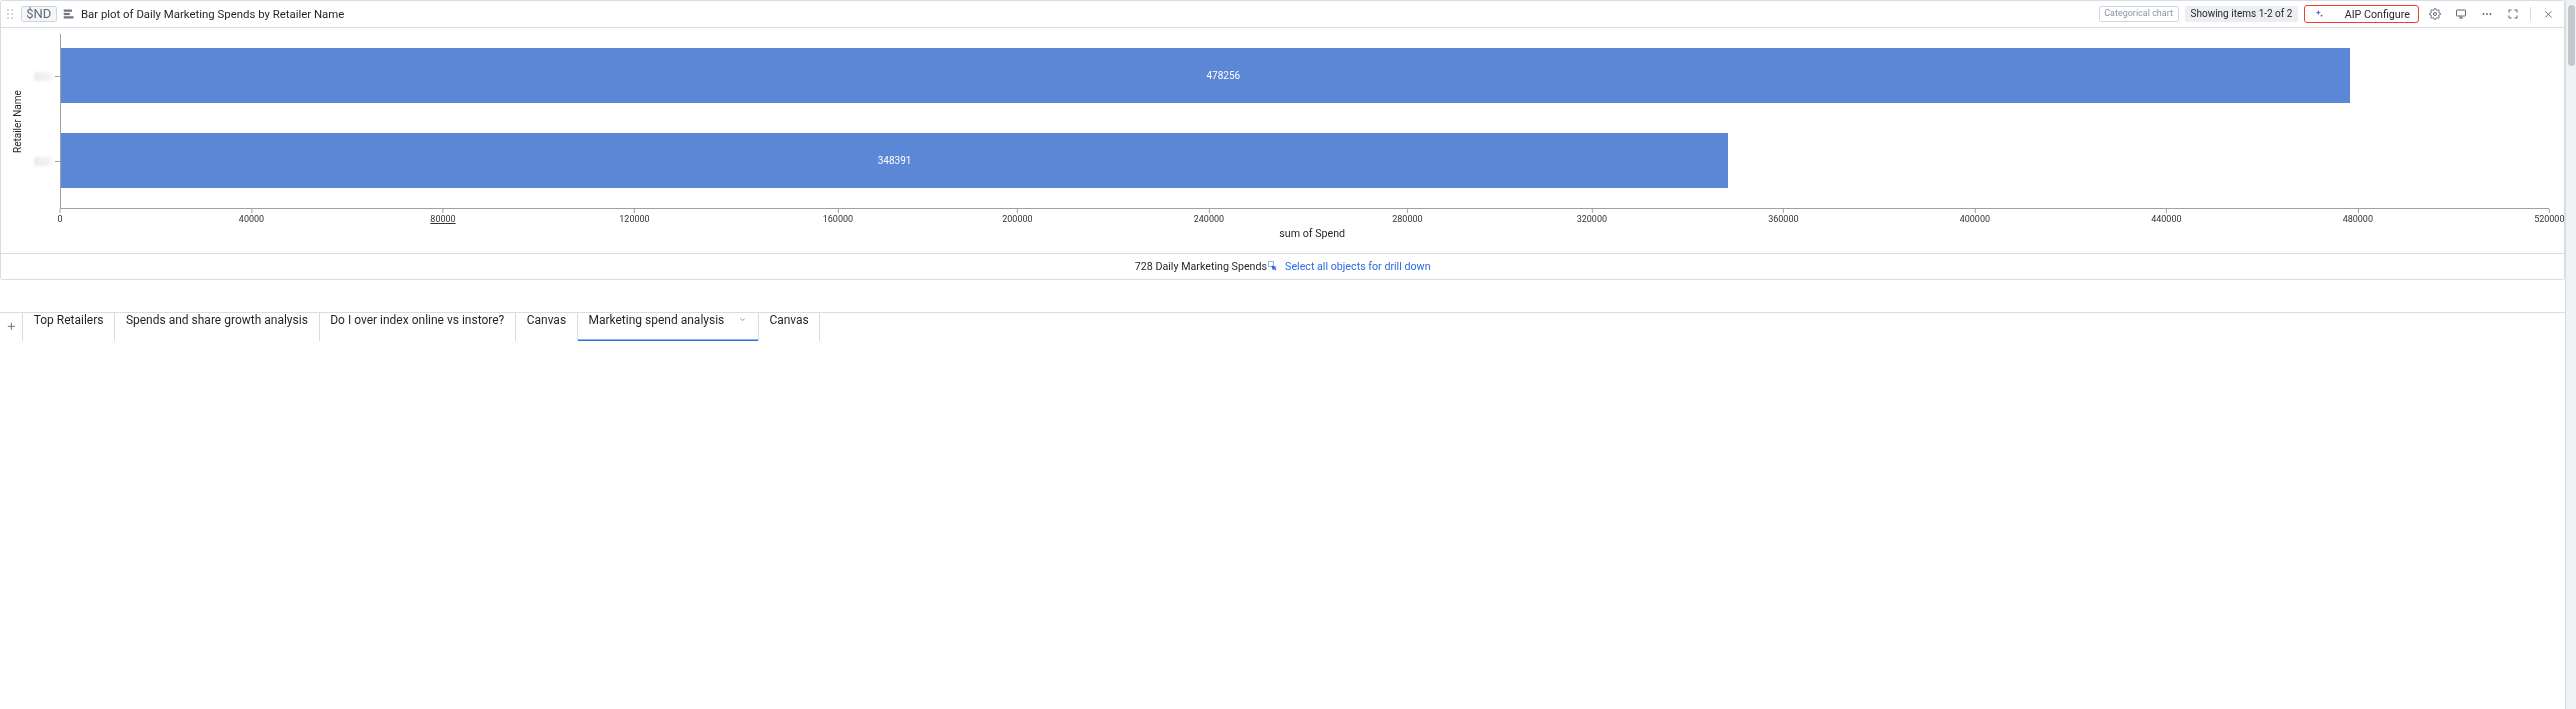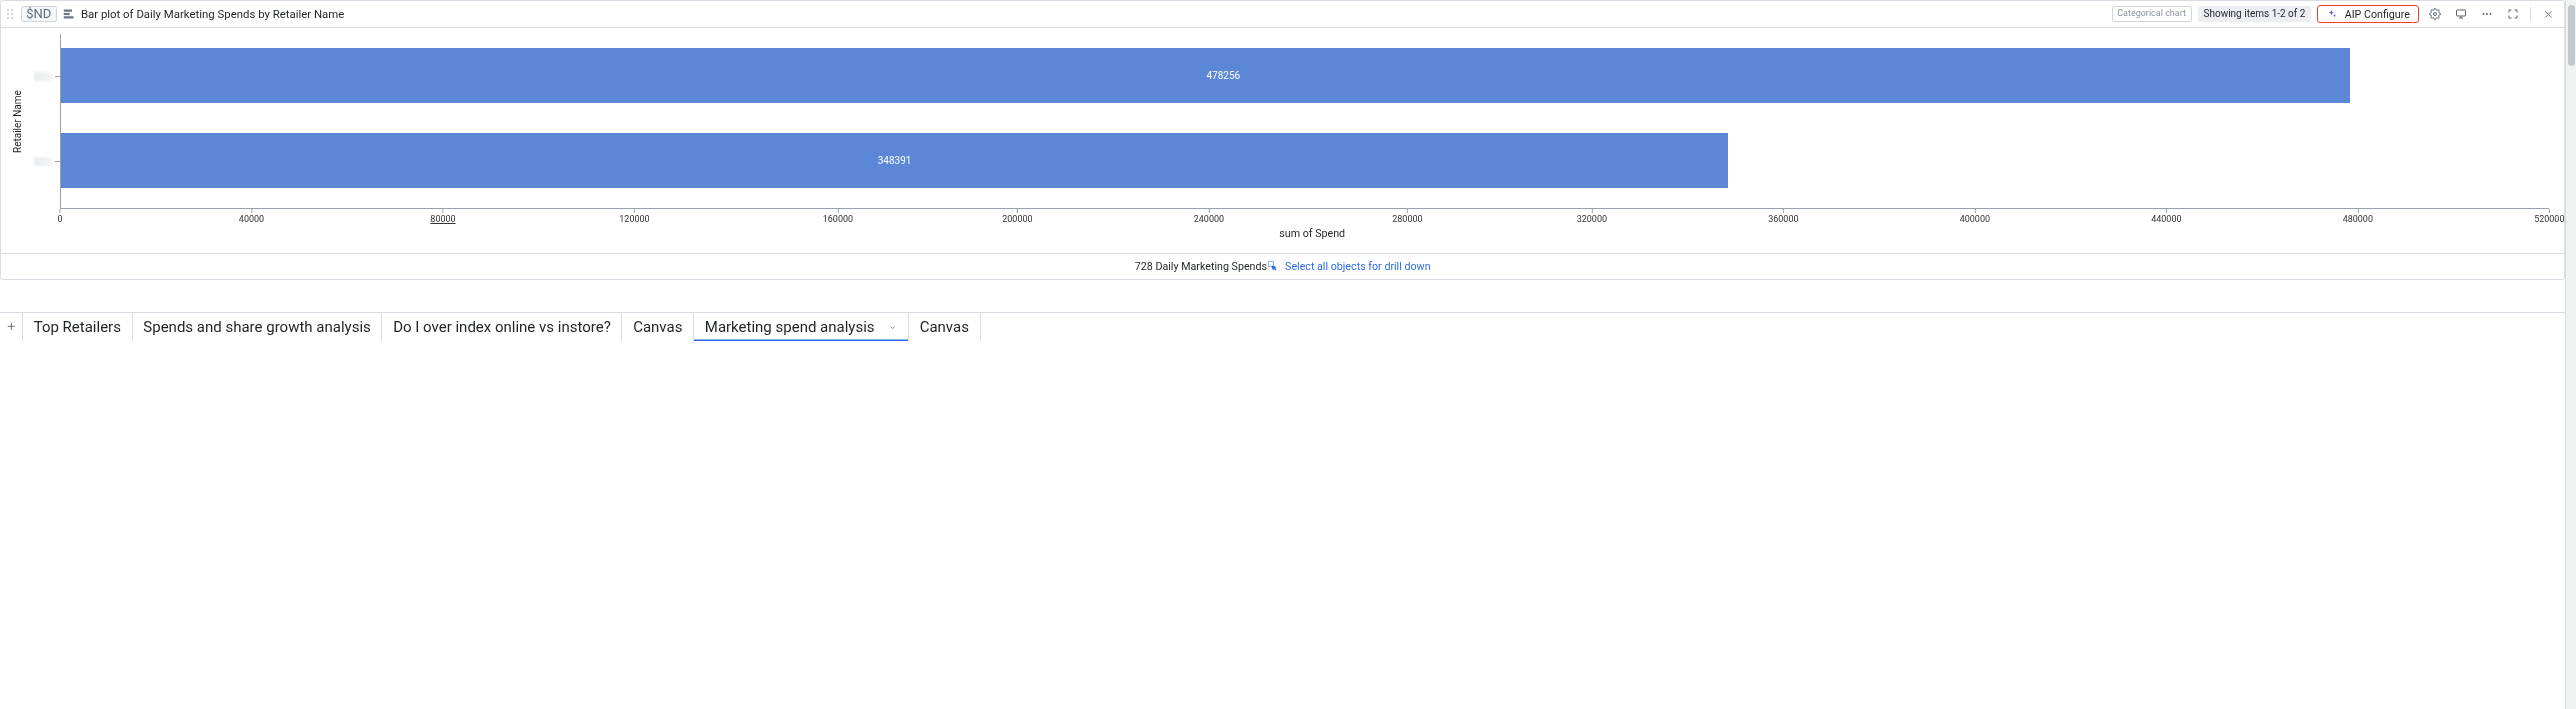--- a/index.html
+++ b/index.html
@@ -53,21 +53,21 @@
   .spacer{flex:1 1 auto;}
   .chip-ghost{
     font-size:9px;color:#8a94a3;border:0.8px solid var(--chip-border);
     border-radius:2.3px;padding:0 4.6px;line-height:13.7px;background:#fff;
   }
   .showing{
     font-size:10px;color:var(--text);background:var(--grey-light);
     border-radius:2.3px;padding:1.5px 6px;line-height:13.7px;
   }
   .aip-btn{
-    display:inline-flex;align-items:center;gap:8px;
+    display:inline-flex;align-items:center;gap:21px;
     border:1.5px solid var(--hl);
     border-radius:3px;
     padding:1.5px 7.6px;
     font-size:10.7px;color:var(--text);
     background:#fff;cursor:pointer;
   }
   .aip-btn svg{color:#6b5bd6;}
   .icon-btn{
     width:20px;height:20px;display:inline-flex;align-items:center;justify-content:center;
     color:#5a6472;cursor:pointer;border-radius:2.3px;
@@ -140,23 +140,23 @@
     border-top:0.8px solid var(--border);
     background:#fff;
     height:29px;
   }
   .plus-cell{
     width:23px;display:flex;align-items:center;justify-content:center;
     border-right:0.8px solid var(--border);
     color:#5a6472;cursor:pointer;
   }
   .tab{
-    display:flex;align-items:center;padding:0 10.7px;
+    display:flex;align-items:flex-start;padding:0 10.7px;
     border-right:0.8px solid var(--border);
-    font-size:15px;color:var(--text);cursor:pointer;
+    font-size:12px;color:var(--text);cursor:pointer;
     white-space:nowrap;
   }
   .tab.active{background:#fff;box-shadow:inset 0 -1.5px 0 #2b6be4;}
   .tab .chev{margin-left:13.7px;color:#6e7681;}
   .page-scroll{
     position:fixed;top:0;right:0;bottom:0;width:10.7px;background:#f1f2f4;
     border-left:0.8px solid var(--border);
   }
   .page-scroll .thumb{position:absolute;left:1.5px;right:1.5px;top:4.6px;height:61px;background:#c3c8cf;border-radius:3.8px;}
 </style>

